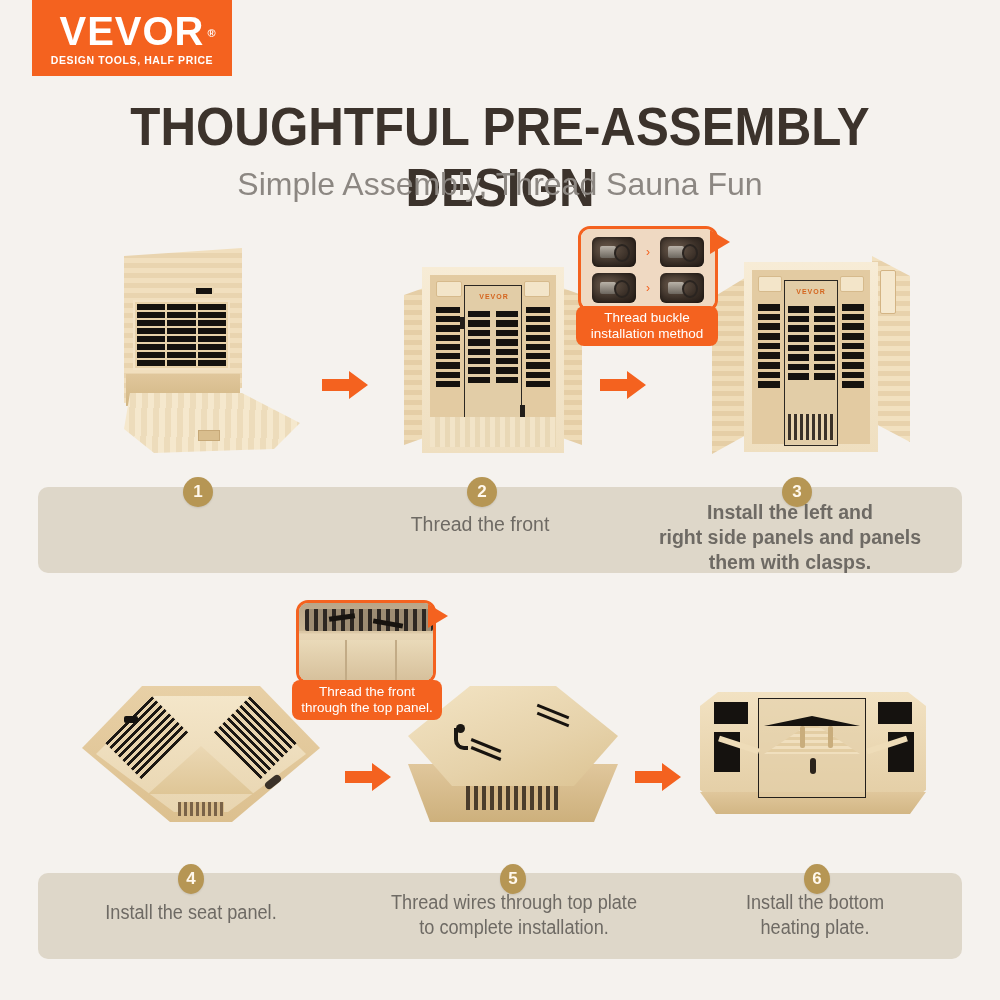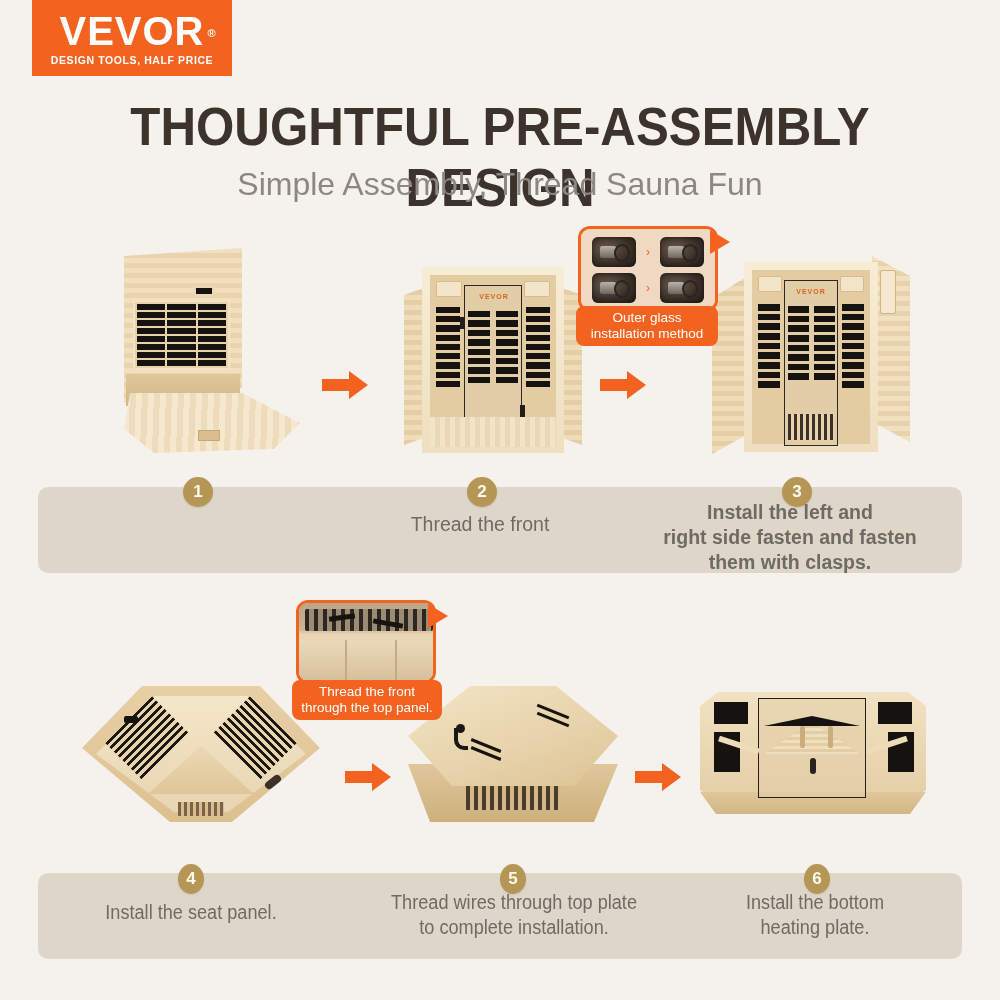--- a/index.html
+++ b/index.html
@@ -325,38 +325,38 @@
       <div class="buckle"></div>
       <div class="buckle"></div>
       <div class="mini-arrow">›</div>
       <div class="buckle"></div>
     </div>
   </div>
 
   <div style="position:absolute;left:132px;top:4px;width:0;height:0;
               border-left:20px solid #F4621F;border-top:12px solid transparent;border-bottom:12px solid transparent;"></div>
   <div class="label" style="left:-2px;top:80px;width:142px;">
-    <div>Outer glass</div>
+    <div>Thread buckle</div>
     <div>installation method</div>
   </div>
 </div>
 
 <div class="band row1"></div>
 <div class="badge" style="left:183px;top:477px;">1</div>
 <div class="badge" style="left:467px;top:477px;">2</div>
 <div class="badge" style="left:782px;top:477px;">3</div>
 
 <div class="cap" style="left:58px;top:512px;width:280px;">
 </div>
 <div class="cap" style="left:350px;top:512px;width:260px;">
   <div>Thread the front</div>
 </div>
 <div class="cap" style="left:640px;top:500px;width:300px;font-weight:bold;">
   <div>Install the left and</div>
-  <div>right side fasten and fasten</div>
+  <div>right side panels and panels</div>
   <div>them with clasps.</div>
 </div>
 
 <div class="ill" style="left:82px;top:686px;width:238px;height:146px;">
   <div class="ill woodD" style="left:0;top:0;width:238px;height:136px;
        clip-path:polygon(60px 0,178px 0,238px 62px,150px 136px,88px 136px,0 62px);
        background:linear-gradient(180deg,#E8D0A6,#DCC08F);"></div>
   <div class="ill woodL" style="left:14px;top:10px;width:210px;height:116px;
        clip-path:polygon(58px 0,152px 0,210px 58px,132px 116px,78px 116px,0 58px);
        background:linear-gradient(180deg,#F4E6C9,#E8D5B0);"></div>

